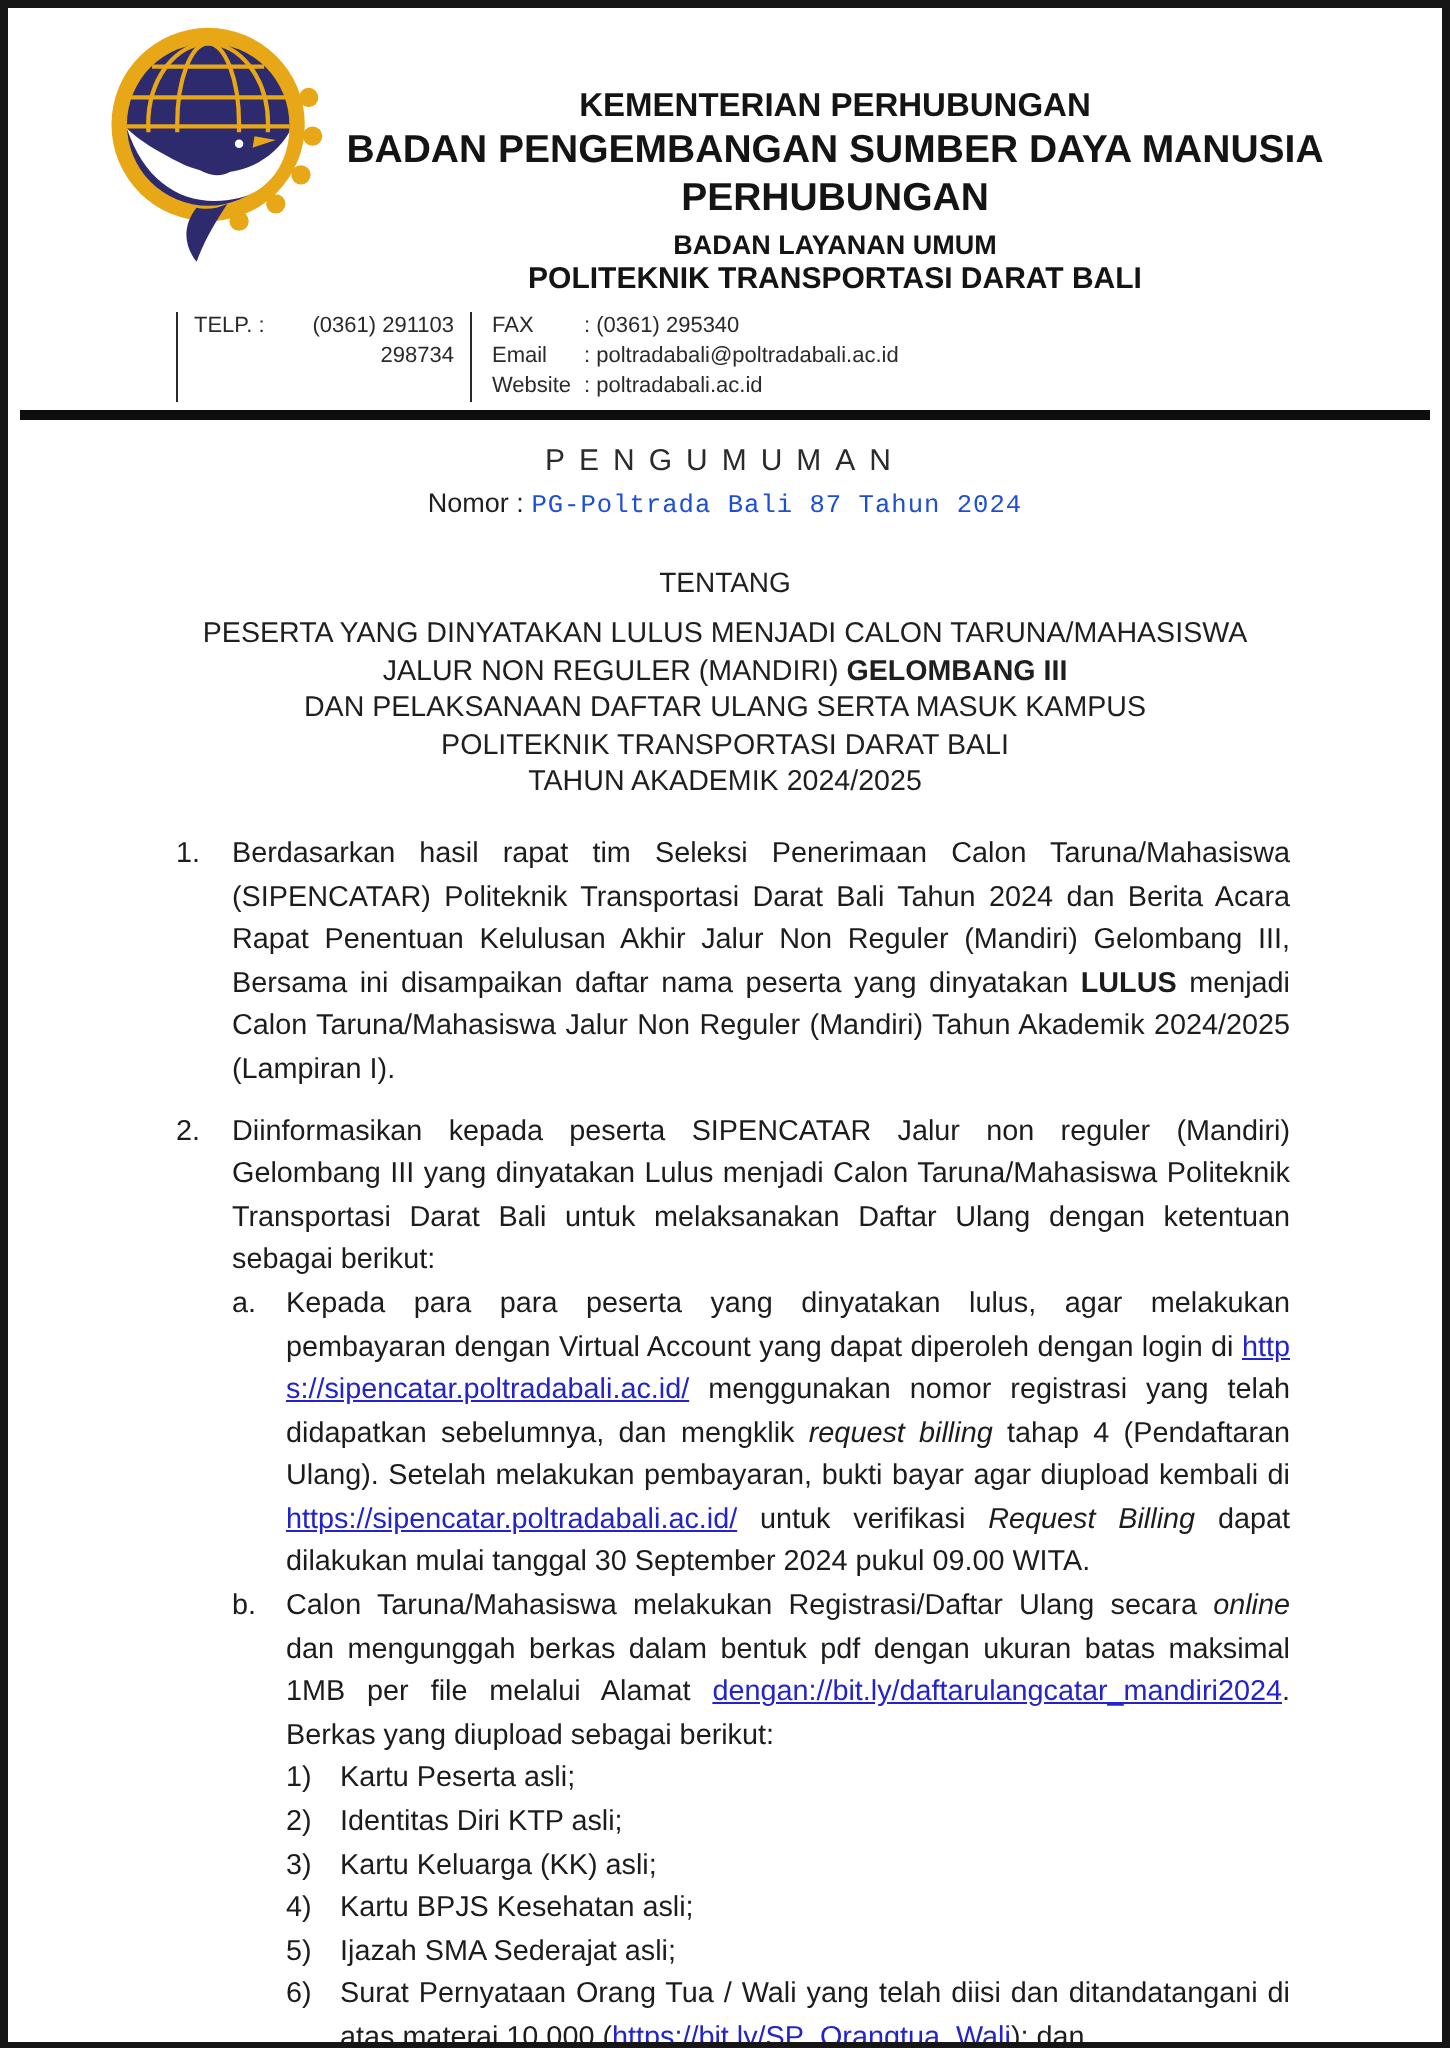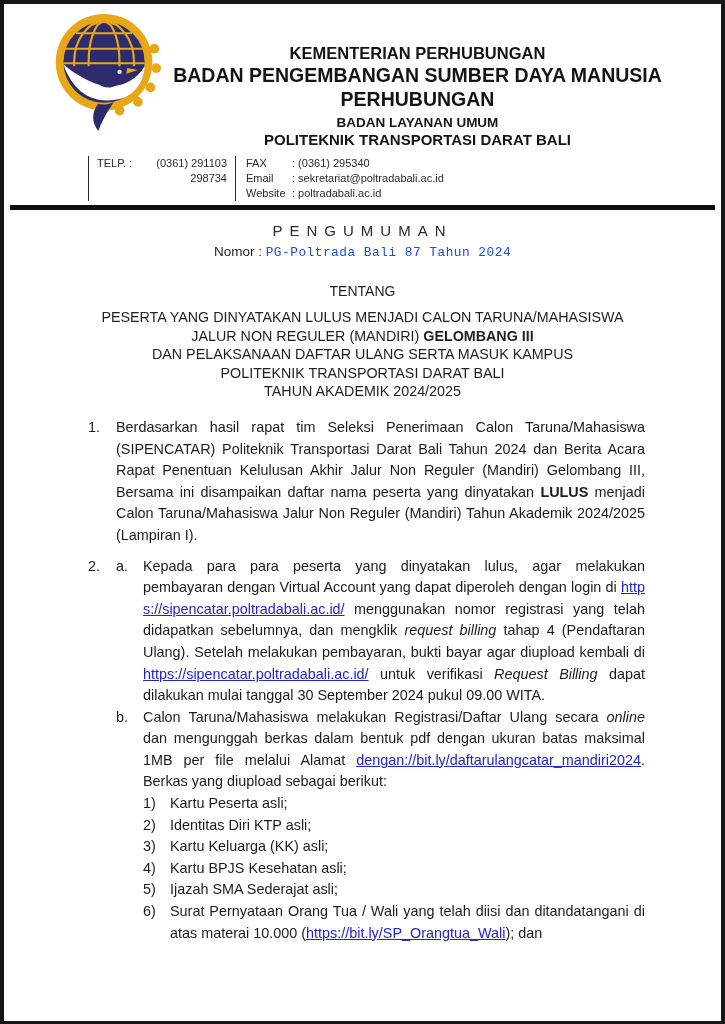--- a/index.html
+++ b/index.html
@@ -98,21 +98,21 @@
         </div>
         <div class="telp-line2">298734</div>
       </div>
       <div class="col-fax">
         <div class="fax-line">
           <span class="fax-label">FAX</span>
           <span>: (0361) 295340</span>
         </div>
         <div class="fax-line">
           <span class="fax-label">Email</span>
-          <span>: sekretariat@poltradabali.ac.id</span>
+          <span>: poltradabali@poltradabali.ac.id</span>
         </div>
         <div class="fax-line">
           <span class="fax-label">Website</span>
           <span>: poltradabali.ac.id</span>
         </div>
       </div>
     </div>
   </header>
 
   <div class="rule"></div>
@@ -136,20 +136,21 @@
   <main class="doc-body">
 
     <div class="item">
       <div class="num">1.</div>
       <div class="content"><span>Berdasarkan hasil rapat tim Seleksi Penerimaan Calon Taruna/Mahasiswa (SIPENCATAR) Politeknik Transportasi Darat Bali Tahun 2024 dan Berita Acara Rapat Penentuan Kelulusan Akhir Jalur Non Reguler (Mandiri) Gelombang III, Bersama ini disampaikan daftar nama peserta yang dinyatakan </span><span class="b">LULUS</span><span> menjadi Calon Taruna/Mahasiswa Jalur Non Reguler (Mandiri) Tahun Akademik 2024/2025 (Lampiran I).</span></div>
     </div>
 
     <div class="item">
       <div class="num">2.</div>
       <div class="content">
+        <div><span>Diinformasikan kepada peserta SIPENCATAR Jalur non reguler (Mandiri) Gelombang III yang dinyatakan Lulus menjadi Calon Taruna/Mahasiswa Politeknik Transportasi Darat Bali untuk melaksanakan Daftar Ulang dengan ketentuan sebagai berikut:</span></div>
 
         <div class="sub">
           <div class="sub-letter">a.</div>
           <div class="sub-content"><span>Kepada para para peserta yang dinyatakan lulus, agar melakukan pembayaran dengan Virtual Account yang dapat diperoleh dengan login di </span><a class="link" href="#">https://sipencatar.poltradabali.ac.id/</a><span> menggunakan nomor registrasi yang telah didapatkan sebelumnya, dan mengklik </span><span class="i">request billing</span><span> tahap 4 (Pendaftaran Ulang). Setelah melakukan pembayaran, bukti bayar agar diupload kembali di </span><a class="link" href="#">https://sipencatar.poltradabali.ac.id/</a><span> untuk verifikasi </span><span class="i">Request Billing</span><span> dapat dilakukan mulai tanggal 30 September 2024 pukul 09.00 WITA.</span></div>
         </div>
 
         <div class="sub">
           <div class="sub-letter">b.</div>
           <div class="sub-content">
             <div><span>Calon Taruna/Mahasiswa melakukan Registrasi/Daftar Ulang secara </span><span class="i">online</span><span> dan mengunggah berkas dalam bentuk pdf dengan ukuran batas maksimal 1MB per file melalui Alamat </span><a class="link" href="#">dengan://bit.ly/daftarulangcatar_mandiri2024</a><span>. Berkas yang diupload sebagai berikut:</span></div>

